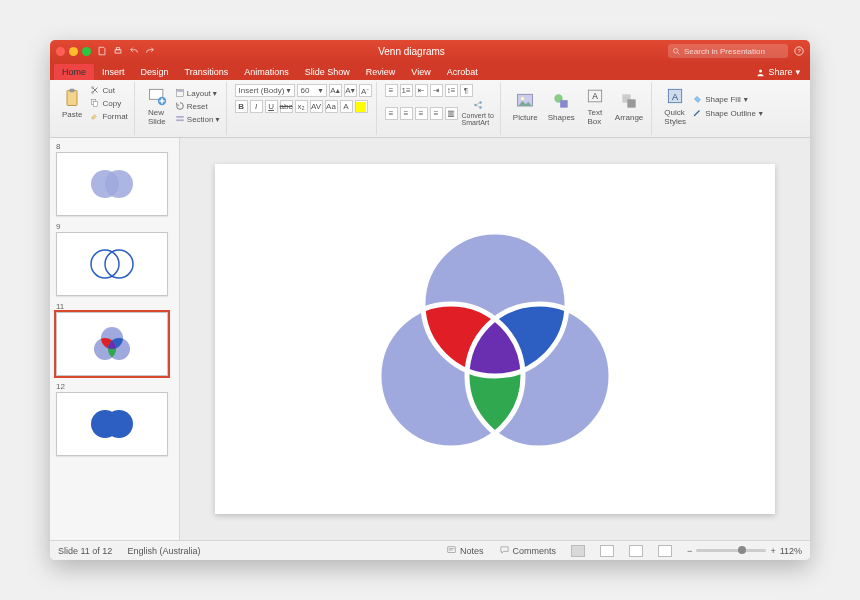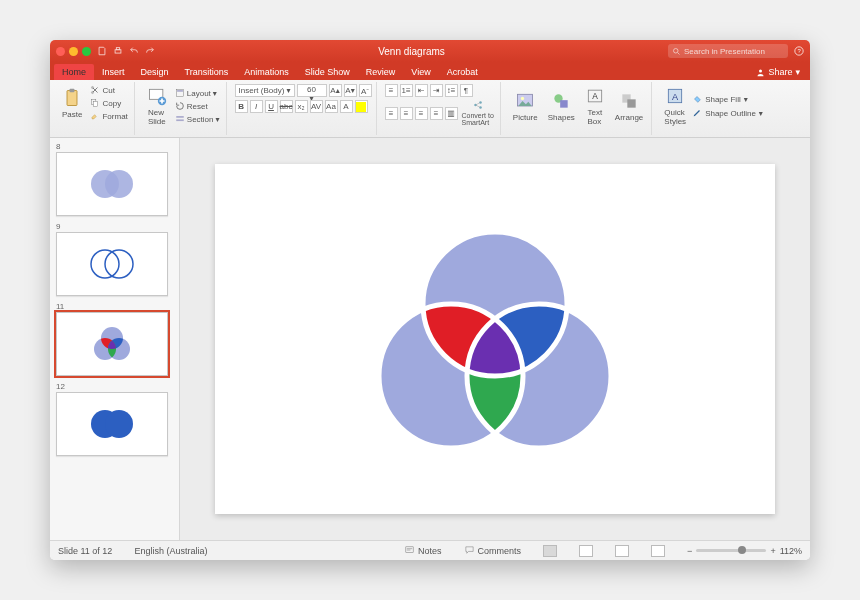--- a/index.html
+++ b/index.html
@@ -26,37 +26,37 @@
   .ribbon { height:58px; background:linear-gradient(#f7f7f7,#ededed); border-bottom:1px solid #d0d0d0; display:flex; align-items:stretch; padding:2px 4px; gap:4px; font-size:8px; color:#555;}
   .group { display:flex; flex-direction:column; justify-content:space-between; padding:2px 4px; border-right:1px solid #dcdcdc; }
   .group:last-child{border-right:none;}
   .col { display:flex; flex-direction:column; gap:1px; }
   .row { display:flex; gap:2px; align-items:center;}
   .bigbtn { display:flex; flex-direction:column; align-items:center; justify-content:center; gap:2px; padding:2px 4px; }
   .bigbtn svg { width:20px; height:20px; }
   .smallbtn { display:flex; align-items:center; gap:2px; padding:1px 2px; }
   .smallbtn svg, .ribbon .ic { width:10px; height:10px; }
   .combo { height:13px; border:1px solid #ccc; background:#fff; padding:0 3px; font-size:8px; display:flex; align-items:center; min-width:60px; justify-content:space-between;}
-  .combo.small{min-width:30px;flex-direction:column;}
+  .combo.small{min-width:30px;}
   .sq { width:13px; height:13px; border:1px solid #ccc; background:#fff; display:inline-flex; align-items:center; justify-content:center; font-size:8px;}
   .txtbtn{display:flex;align-items:center;gap:3px;}
   .swatch{width:10px;height:10px;display:inline-block;}
   
   .body { flex:1; display:flex; overflow:hidden; background:#ececec;}
   .thumbs { width:130px; background:#f6f6f6; border-right:1px solid #d6d6d6; overflow-y:auto; padding:4px 6px; }
   .thumb { margin-bottom:6px; }
   .thumb .num { font-size:8px; color:#666; margin-bottom:1px;}
   .thumb .frame { width:112px; height:64px; background:#fff; border:1px solid #c7c7c7; display:flex; align-items:center; justify-content:center; box-shadow:0 1px 1px rgba(0,0,0,.08);}
   .thumb.selected .frame { outline:2px solid #d6492f; outline-offset:0; }
   .editor { flex:1; display:flex; flex-direction:column; }
   .canvas-wrap { flex:1; display:flex; align-items:center; justify-content:center; padding:14px 18px; }
   .slide { width:100%; height:100%; max-width:560px; max-height:350px; background:#fff; box-shadow:0 2px 6px rgba(0,0,0,.2); display:flex; align-items:center; justify-content:center; position:relative;}
   .notes { height:24px; background:#fff; border-top:1px solid #d6d6d6; padding:5px 8px; font-size:9px; color:#888;}
   
-  .status { height:20px; background:#f2f2f2; border-top:1px solid #d6d6d6; display:flex; align-items:center; padding:0 8px; font-size:9px; color:#555; gap:22px;}
+  .status { height:20px; background:#f2f2f2; border-top:1px solid #d6d6d6; display:flex; align-items:center; padding:0 8px; font-size:9px; color:#555; gap:15px;}
   .status .spacer{flex:1;}
   .status .ic{width:11px;height:11px;fill:#666;}
   .zoom { display:flex; align-items:center; gap:4px;}
   .zoom .track{width:70px;height:3px;background:#ccc;position:relative;border-radius:2px;}
   .zoom .handle{position:absolute;top:-3px;left:60%;width:8px;height:8px;border-radius:50%;background:#888;}
   .viewbtn{width:14px;height:12px;border:1px solid #bbb;background:#fff;}
   .viewbtn.on{background:#d9d9d9;}
   svg{display:block;}
 </style>
 </head>

